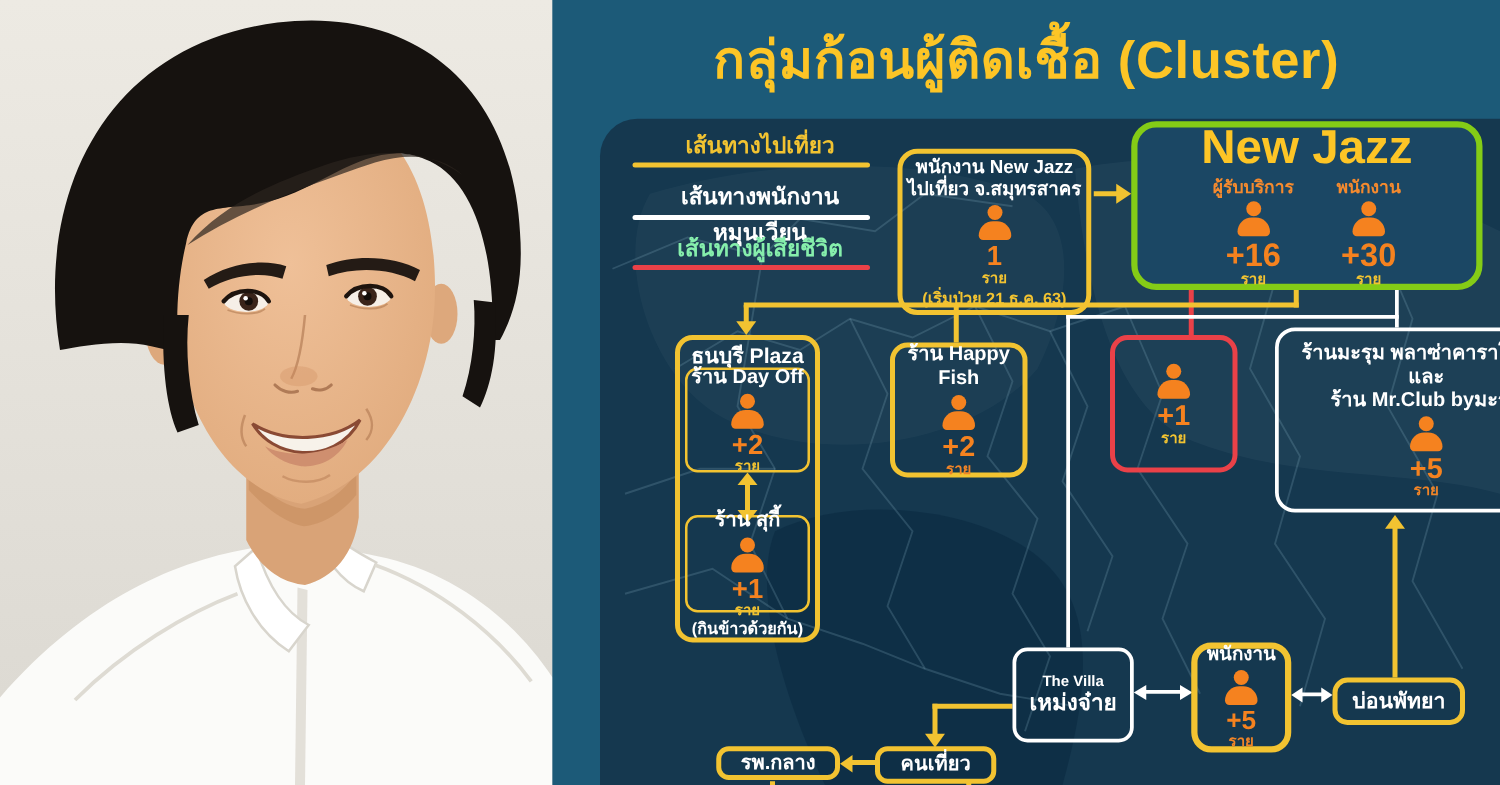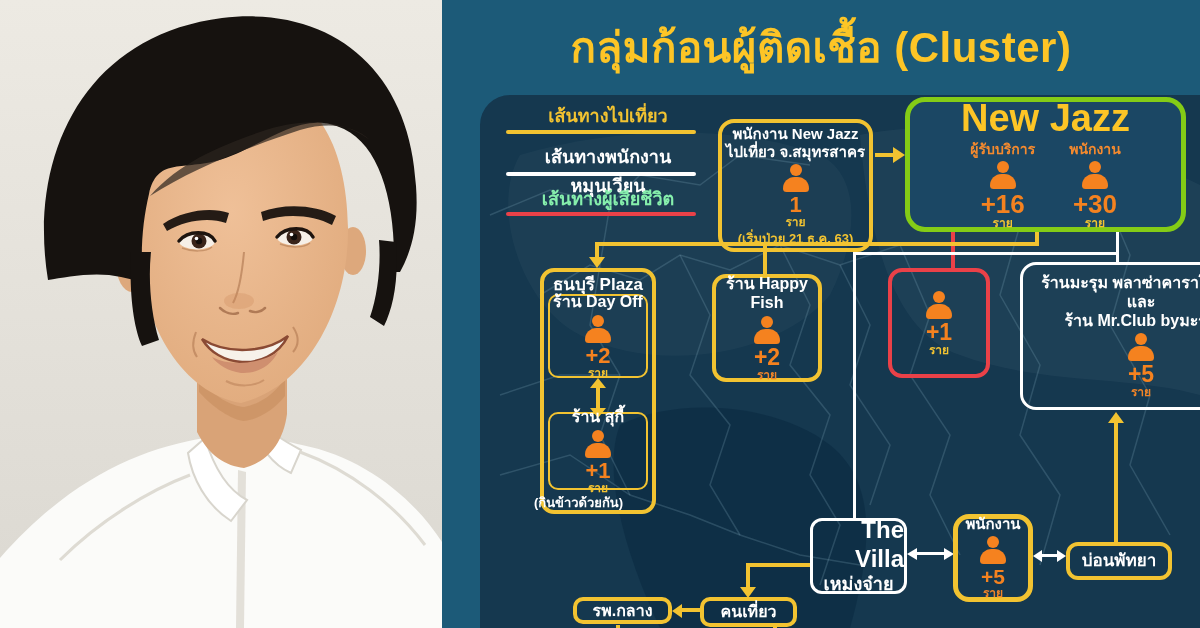--- a/index.html
+++ b/index.html
@@ -229,21 +229,21 @@
 </div>
 <div class="box" style="left:548px;top:412px;width:100px;height:78px;border:2.5px solid #f2c331;border-radius:10px;">
   <div class="white-txt" style="font-size:16px;">ร้าน สุกี้</div>
   <div class="person">
       <div class="p-head"></div>
       <div class="p-body"></div>
     </div>
   <div class="count" style="font-size:22px;">+1</div>
   <div class="unit">ราย</div>
 </div>
-<div style="position:absolute;left:534px;top:492px;width:128px;text-align:left;font-size:13px;font-weight:bold;color:#fff;">(กินข้าวด้วยกัน)</div>
+<div style="position:absolute;left:534px;top:492px;width:128px;text-align:center;font-size:13px;font-weight:bold;color:#fff;">(กินข้าวด้วยกัน)</div>
 
 <div class="box b-yellow" style="left:712px;top:274px;width:110px;height:108px;">
   <div class="white-txt" style="font-size:16px;width:90px;">ร้าน Happy Fish</div>
   <div class="person">
       <div class="p-head"></div>
       <div class="p-body"></div>
     </div>
   <div class="count" style="font-size:23px;">+2</div>
   <div class="unit unit-orange">ราย</div>
 </div>
@@ -263,21 +263,21 @@
   <div class="white-txt" style="font-size:16px;">ร้าน Mr.Club byมะรุม</div>
   <div class="person">
       <div class="p-head"></div>
       <div class="p-body"></div>
     </div>
   <div class="count" style="font-size:23px;">+5</div>
   <div class="unit unit-orange">ราย</div>
 </div>
 
 <div class="box b-white" style="left:810px;top:518px;width:97px;height:76px;border-radius:12px;">
-  <div class="white-txt" style="font-size:24px;text-align:right;">The Villa</div>
+  <div class="white-txt" style="font-size:12px;text-align:right;">The Villa</div>
   <div class="white-txt" style="font-size:18px;">เหม่งจ๋าย</div>
 </div>
 
 <div class="box b-yellow-thick" style="left:953px;top:514px;width:80px;height:88px;">
   <div class="white-txt" style="font-size:15px;">พนักงาน</div>
   <div class="person">
       <div class="p-head"></div>
       <div class="p-body"></div>
     </div>
   <div class="count" style="font-size:21px;">+5</div>

